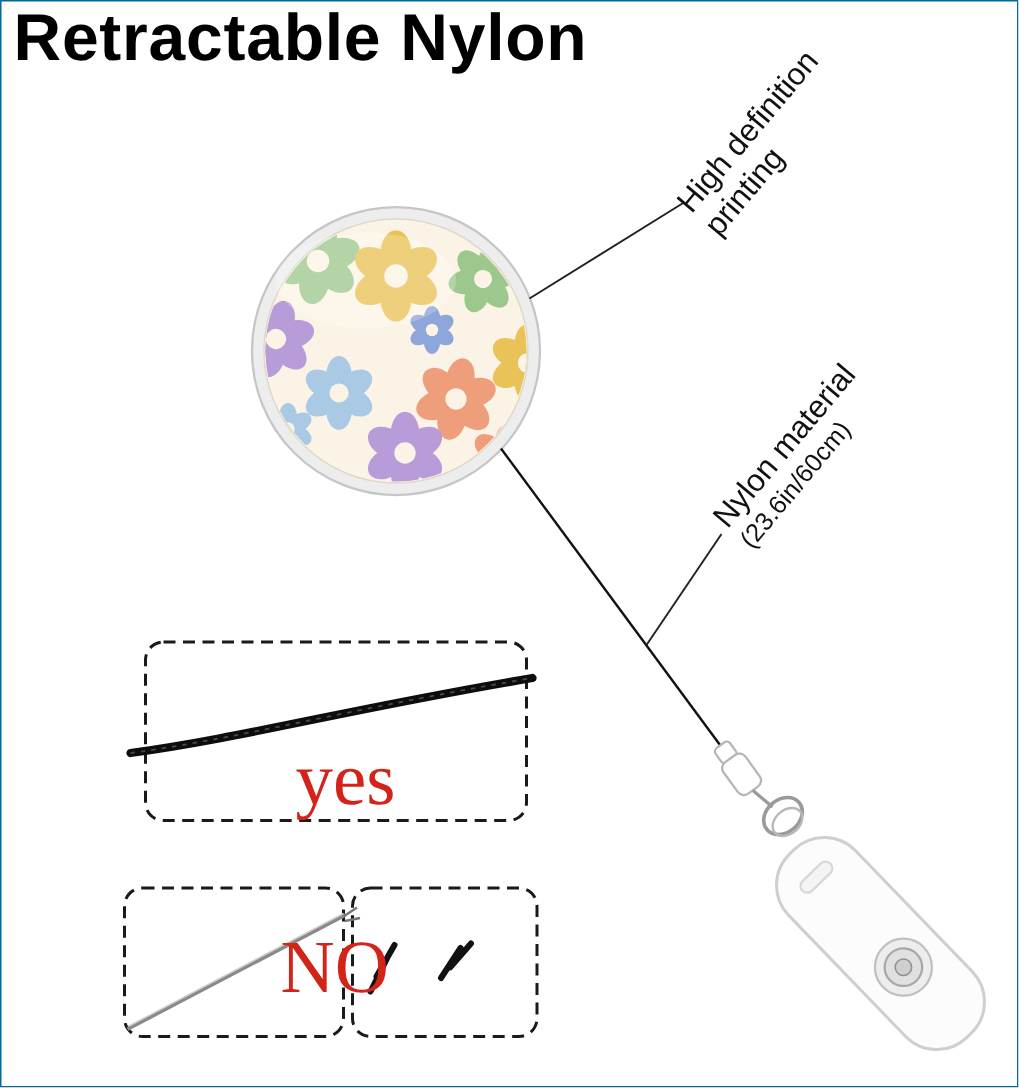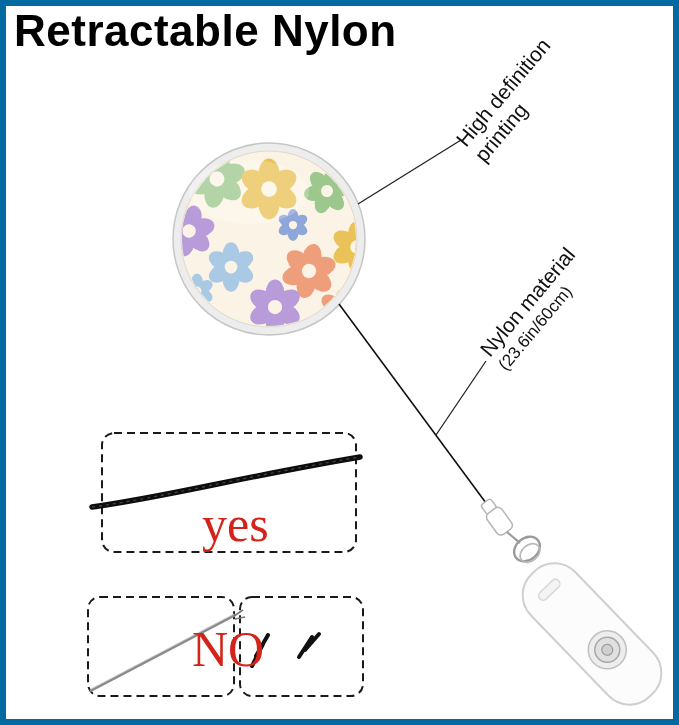--- a/index.html
+++ b/index.html
@@ -1,20 +1,20 @@
 <!DOCTYPE html>
 <html><head>
 <meta charset="utf-8">
 <style>
   html,body{margin:0;padding:0;background:#fff;}
   .canvas{
     position:relative;
     width:679px;height:725px;
     background:#ffffff;
-    border:6px solid #0369a1;
+    border:1px solid #0369a1;
     box-sizing:border-box;
     overflow:hidden;
     font-family:"Liberation Sans", sans-serif;
   }
   .title{
     position:absolute;
     top:0px;left:8px;
     font-size:44px;
     font-weight:bold;
     letter-spacing:0.5px;

